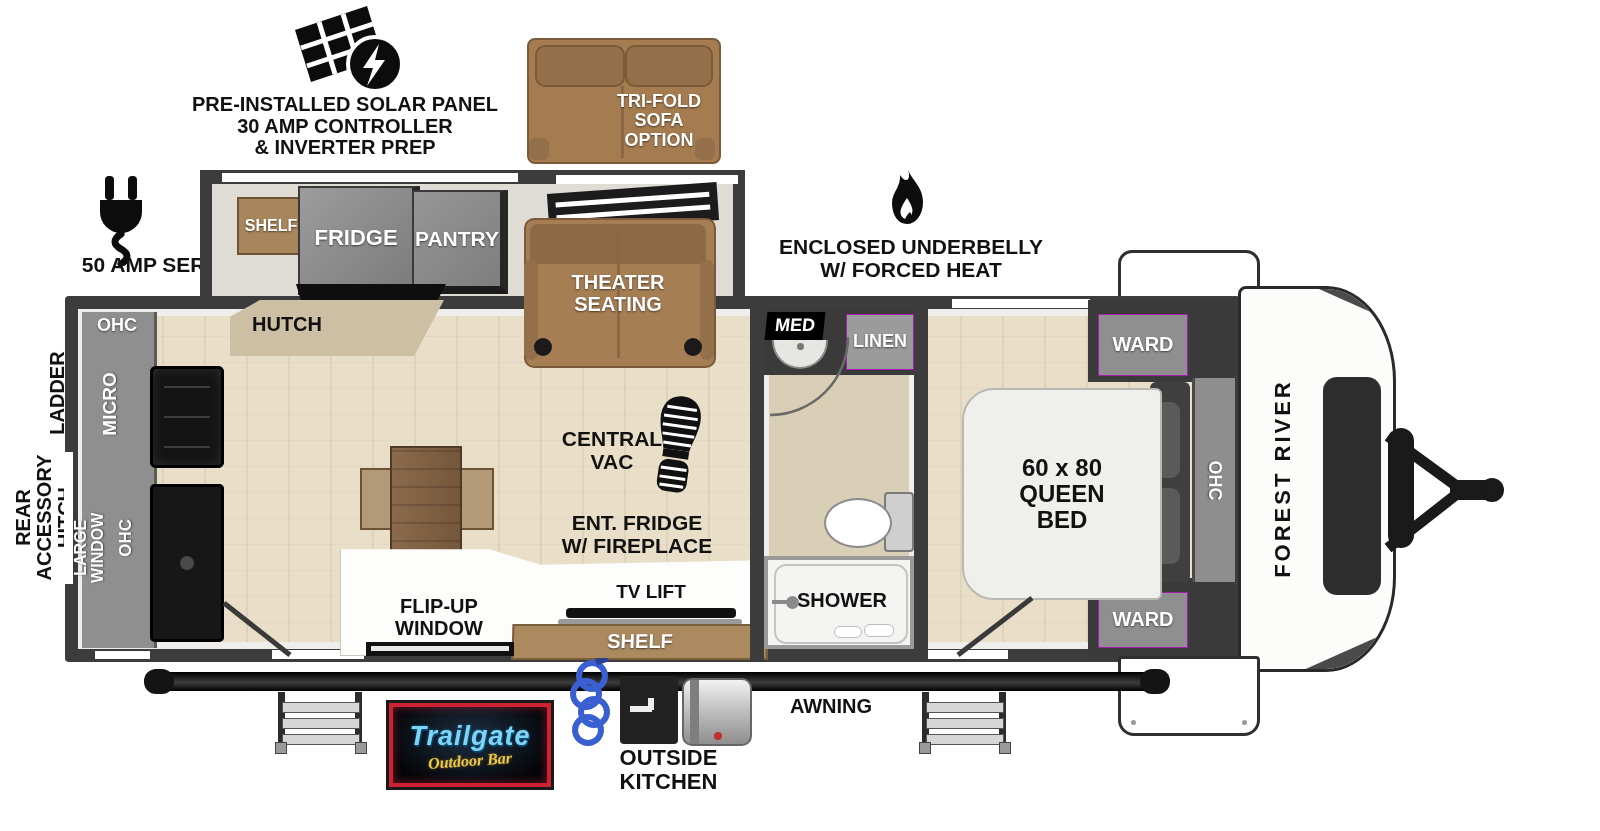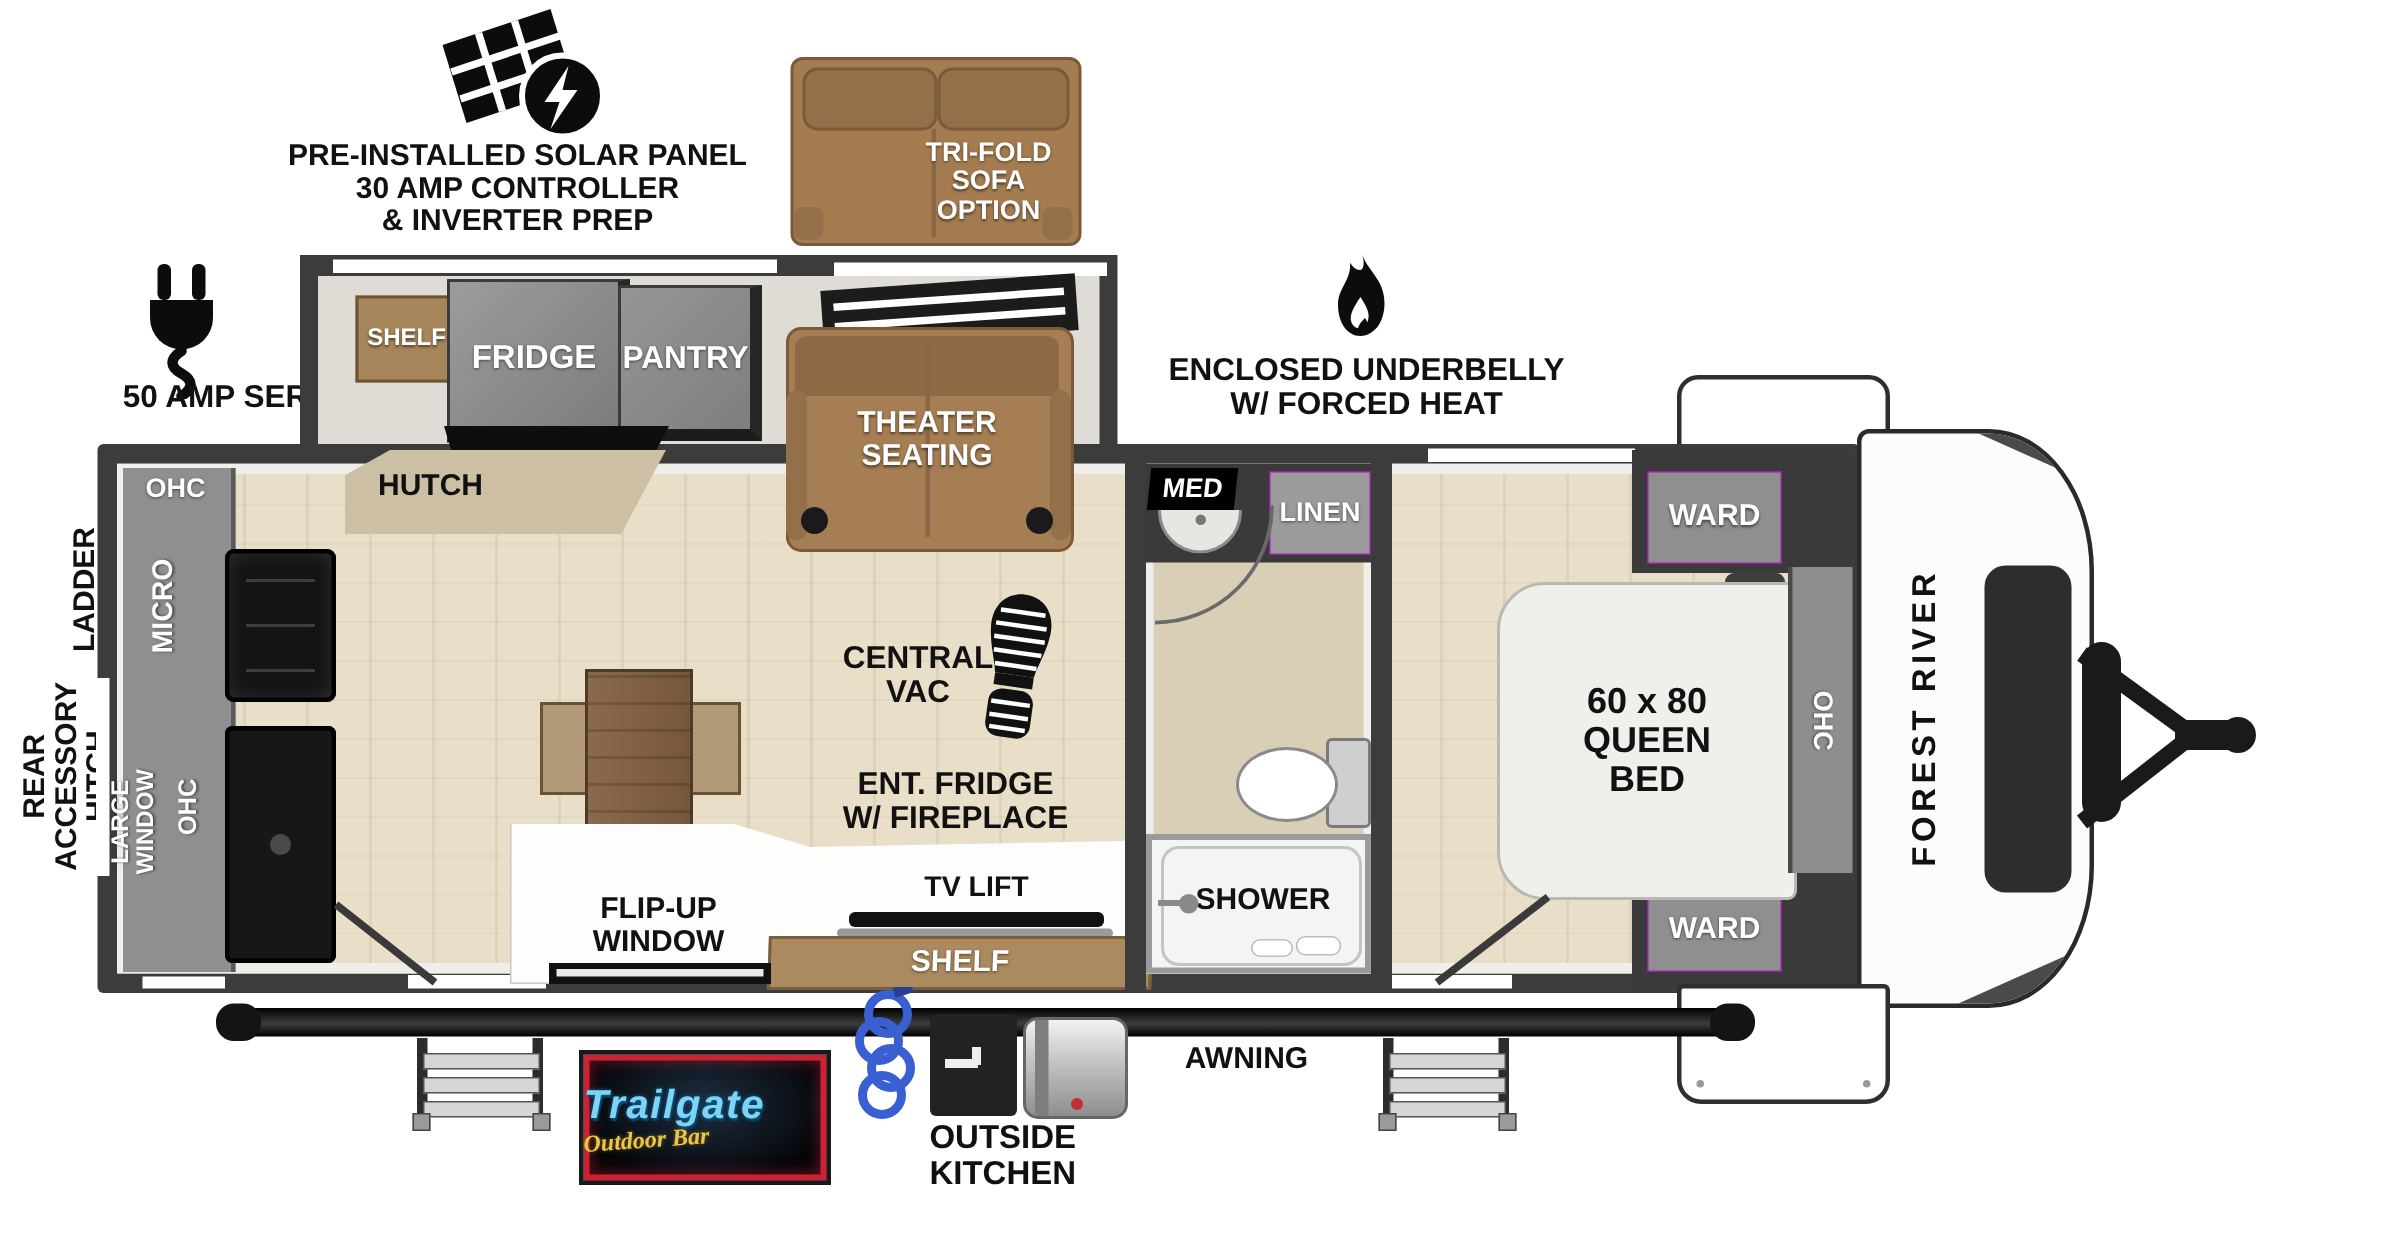--- a/index.html
+++ b/index.html
@@ -215,21 +215,21 @@
   <div class="graybox" style="position:absolute;left:1098px;top:314px;width:88px;height:60px;">
     <span class="lbl w" style="position:static;font-size:20px;">WARD</span>
   </div>
   <div class="abs" style="left:1088px;top:578px;width:146px;height:80px;background:#3a3a3a;"></div>
   <div class="graybox" style="position:absolute;left:1098px;top:592px;width:88px;height:54px;">
     <span class="lbl w" style="position:static;font-size:20px;">WARD</span>
   </div>
   <div class="abs" style="left:1150px;top:382px;width:40px;height:200px;background:#3f3f3f;border-radius:6px;"></div>
   <div class="abs" style="left:1154px;top:402px;width:26px;height:76px;background:#5a5a5a;border-radius:9px;"></div>
   <div class="abs" style="left:1154px;top:488px;width:26px;height:76px;background:#5a5a5a;border-radius:9px;"></div>
-  <div class="abs" style="left:962px;top:388px;width:196px;height:208px;background:#efefeb;border:2px solid #b9b9b4;border-radius:32px 6px 6px 32px;display:flex;align-items:center;justify-content:center;margin-left:36px;">
+  <div class="abs" style="left:962px;top:388px;width:196px;height:208px;background:#efefeb;border:2px solid #b9b9b4;border-radius:32px 6px 6px 32px;display:flex;align-items:center;justify-content:center;">
     <span class="lbl" style="position:static;font-size:24px;">60 x 80
 QUEEN
 BED</span>
   </div>
   <div class="abs" style="left:1192px;top:378px;width:40px;height:204px;background:#8e8e8e;border-left:3px solid #4a4a4a;">
     <div class="rotw" style="left:0;top:0;width:40px;height:204px;">
       <span class="rotcw lbl w" style="position:static;font-size:18px;">OHC</span>
     </div>
   </div>
 
@@ -283,21 +283,21 @@
       <div class="rail" style="left:83px;"></div>
     <div class="tread" style="top:10px;"></div>
       <div class="tread" style="top:26px;"></div>
       <div class="tread" style="top:42px;"></div>
     <div class="foot" style="left:3px;"></div>
       <div class="foot" style="left:83px;"></div>
   </div>
 
   <div class="abs" style="left:386px;top:700px;width:162px;height:84px;background:radial-gradient(ellipse at 50% 40%,#1c2e40,#050508 75%);
               border:3px solid #1a1a1a;box-shadow:inset 0 0 0 4px #cc2233, inset 0 0 10px 4px rgba(220,40,60,.5);
-              display:flex;flex-direction:column;align-items:flex-start;justify-content:center;">
+              display:flex;flex-direction:column;align-items:center;justify-content:center;">
     <span style="color:#7fd4f5;font-weight:bold;font-style:italic;font-size:27px;letter-spacing:1px;
                  text-shadow:0 0 3px #0a6a9a,1px 2px 0 #0a3a5a;">Trailgate</span>
     <span style="color:#e8c84a;font-style:italic;font-weight:bold;font-size:16px;font-family:'Liberation Serif',serif;
                  transform:rotate(-4deg);text-shadow:0 0 3px #7a5a10;">Outdoor Bar</span>
   </div>
 
   <svg class="abs" style="left:556px;top:658px;width:70px;height:100px;" viewBox="0 0 70 100">
     <g fill="none" stroke="#3a5fd0" stroke-width="6">
       <circle cx="36" cy="18" r="13"></circle>
         <circle cx="30" cy="36" r="13"></circle>

